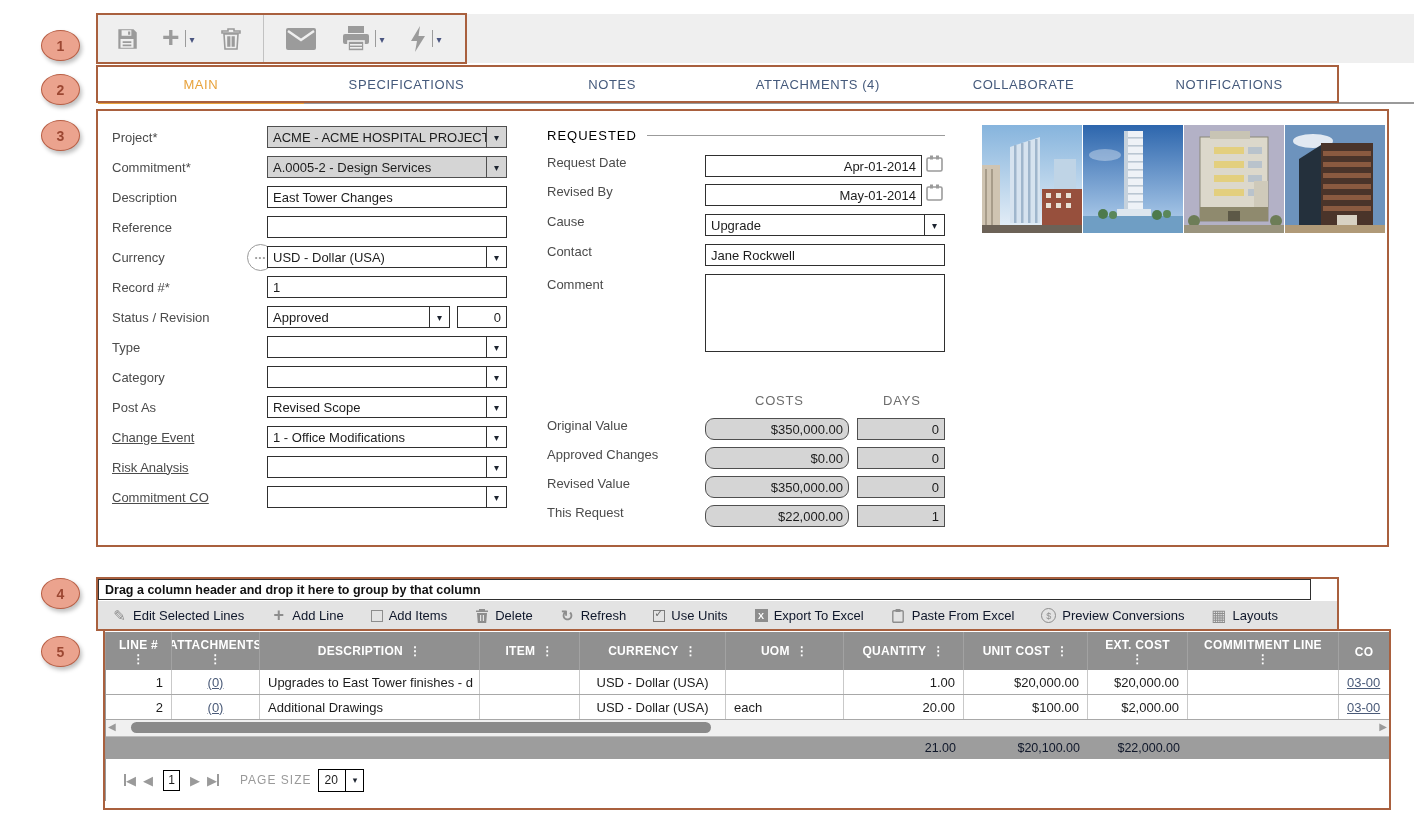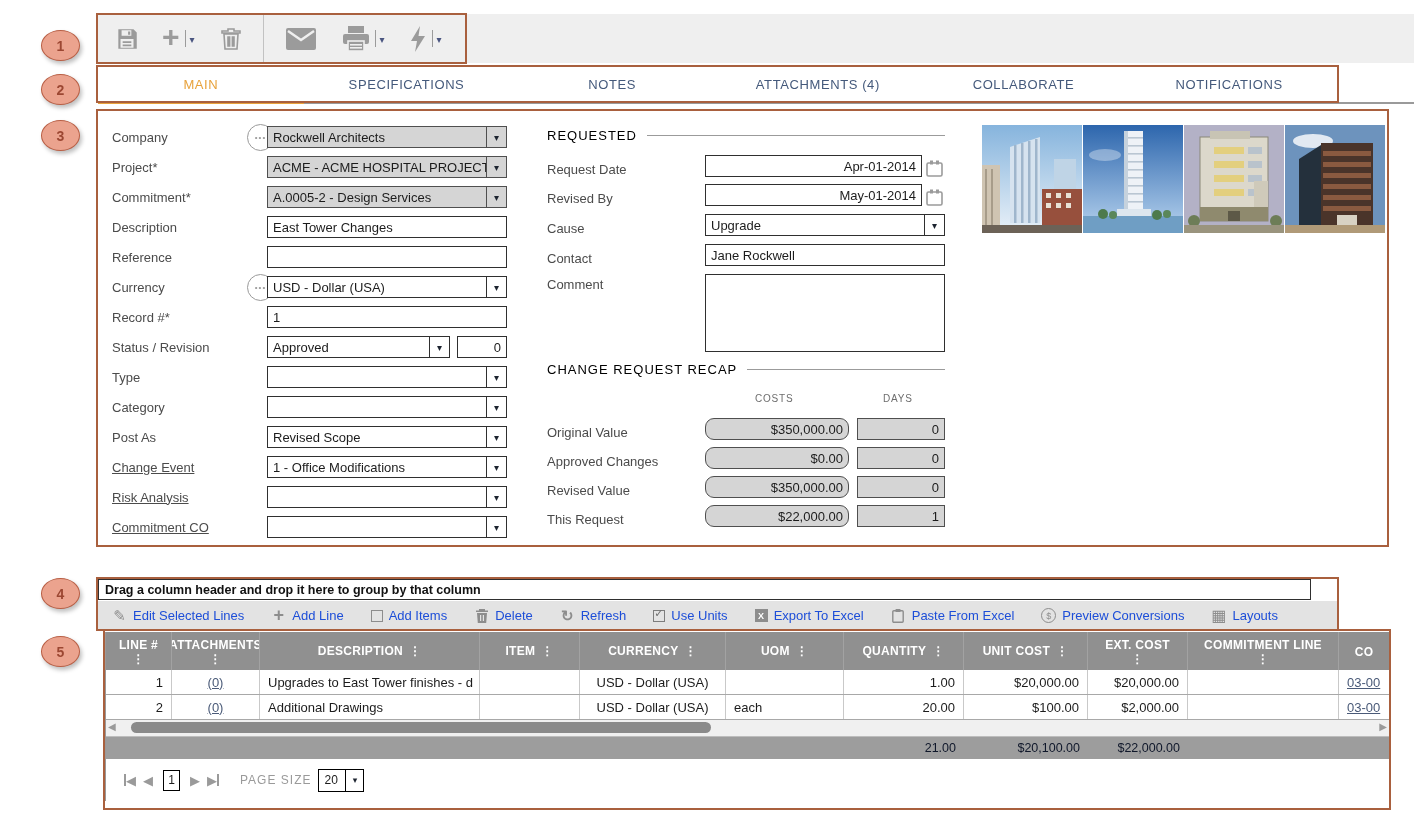--- a/index.html
+++ b/index.html
@@ -49,36 +49,36 @@
   .sel.gray{background:#d5d5d5;border-color:#4f4f4f;}
   .sel.gray .arw{background:#d5d5d5;border-left-color:#4f4f4f;}
   .w240{width:240px;} .w183{width:183px;} .w217{width:217px;} .w144{width:144px;border-radius:9px;} .w88{width:88px;} .w50{width:50px;}
   .dots-btn{position:absolute;left:135px;top:-2px;width:25px;height:25px;border-radius:50%;
     border:1px solid #9a9a9a;display:flex;align-items:center;justify-content:center;background:#fff;}
   .dots-btn::after{content:"•••";color:#9a9a9a;font-size:8px;letter-spacing:1px;}
 
   .sech{position:absolute;left:449px;width:398px;display:flex;align-items:center;gap:10px;
     color:#000000;font-size:13px;letter-spacing:1px;}
   .sech .line{flex:1;height:1px;background:#9b9b9b;}
-  .rrow{position:absolute;left:449px;display:flex;align-items:flex-end;}
+  .rrow{position:absolute;left:449px;display:flex;align-items:flex-start;}
   .rrow .rlabel{width:158px;}
   .cal-icon{margin-left:4px;display:flex;align-items:center;}
   .ta{box-sizing:border-box;width:240px;height:78px;border:1px solid #2f2f2f;resize:none;
     font-family:"Liberation Sans",sans-serif;font-size:13px;padding:3px 5px;}
-  .recap-colhead{position:absolute;color:#6d6d6d;font-size:10px;letter-spacing:.8px;}
+  .recap-colhead{position:absolute;color:#6d6d6d;font-size:13px;letter-spacing:.8px;}
 
   .photos{position:absolute;left:884px;top:15px;display:flex;gap:1px;}
   .photos svg{display:block;}
 
   
   .groupbar{position:absolute;left:98px;top:579px;width:1213px;height:21px;background:#fff;
     border:1px solid #2f2f2f;box-sizing:border-box;display:flex;align-items:center;padding:0 6px;
     font-weight:bold;font-size:12.5px;color:#111;}
   .gridbar{position:absolute;left:98px;top:601px;width:1240px;height:29px;background:#e3e3e3;
-    display:flex;align-items:center;gap:27px;padding-left:14px;box-sizing:border-box;color:#1d4ed8;font-size:13px;}
+    display:flex;align-items:center;gap:27px;padding-left:14px;box-sizing:border-box;color:#0f172a;font-size:13px;}
   .gbtn{display:flex;align-items:center;gap:6px;white-space:nowrap;}
   .gi{display:inline-flex;align-items:center;justify-content:center;width:15px;height:15px;color:#8d8d8d;}
   .gi.pencil::after{content:"✎";font-size:15px;}
   .gi.plus::after{content:"+";font-size:18px;font-weight:bold;}
   .gi.boxic{border:1.5px solid #8d8d8d;width:10px;height:10px;}
   .gi.refresh::after{content:"↻";font-size:15px;font-weight:bold;}
   .gi.checkbox{border:1.5px solid #7d7d7d;width:10px;height:10px;position:relative;}
   .gi.checkbox::after{content:"✓";position:absolute;top:-4px;left:0;font-size:11px;color:#6e6e6e;}
   .gi.xbox{background:#8d8d8d;width:13px;height:13px;}
   .gi.xbox::after{content:"X";font-size:9px;font-weight:bold;color:#fff;}
@@ -188,28 +188,20 @@
       <div class="tab">ATTACHMENTS (4)</div>
       <div class="tab">COLLABORATE</div>
       <div class="tab">NOTIFICATIONS</div>
     </div>
   </div>
 
   <div class="form">
 
     <div class="left-col">
       <div class="frow">
-        <span class="flabel">Company</span>
-        <span class="dots-btn"></span>
-        <div class="ctl sel gray w240">
-          <span class="val">Rockwell Architects</span>
-            <span class="arw"></span>
-        </div>
-      </div>
-      <div class="frow">
         <span class="flabel">Project*</span>
         <div class="ctl sel gray w240">
           <span class="val">ACME - ACME HOSPITAL PROJECT</span>
             <span class="arw"></span>
         </div>
       </div>
       <div class="frow">
         <span class="flabel">Commitment*</span>
         <div class="ctl sel gray w240">
           <span class="val">A.0005-2 - Design Services</span>
@@ -323,24 +315,20 @@
       <div class="sel w240">
         <span class="val">Upgrade</span>
           <span class="arw"></span>
       </div>
     </div>
     <div class="rrow" style="top:164px;align-items:flex-start">
       <span class="flabel rlabel" style="padding-top:3px">Comment</span>
       <textarea class="ta" style=""></textarea>
     </div>
 
-    <div class="sech" style="top:252px">
-      <span>CHANGE REQUEST RECAP</span>
-        <span class="line"></span>
-    </div>
     <div class="recap-colhead" style="left:657px;top:283px">COSTS</div>
     <div class="recap-colhead" style="left:785px;top:283px">DAYS</div>
 
     <div class="rrow" style="top:308px">
       <span class="flabel rlabel">Original Value</span>
       <div class="inp gray right w144">$350,000.00</div>
       <div class="inp gray right w88" style="margin-left:8px">0</div>
     </div>
     <div class="rrow" style="top:337px">
       <span class="flabel rlabel">Approved Changes</span>

